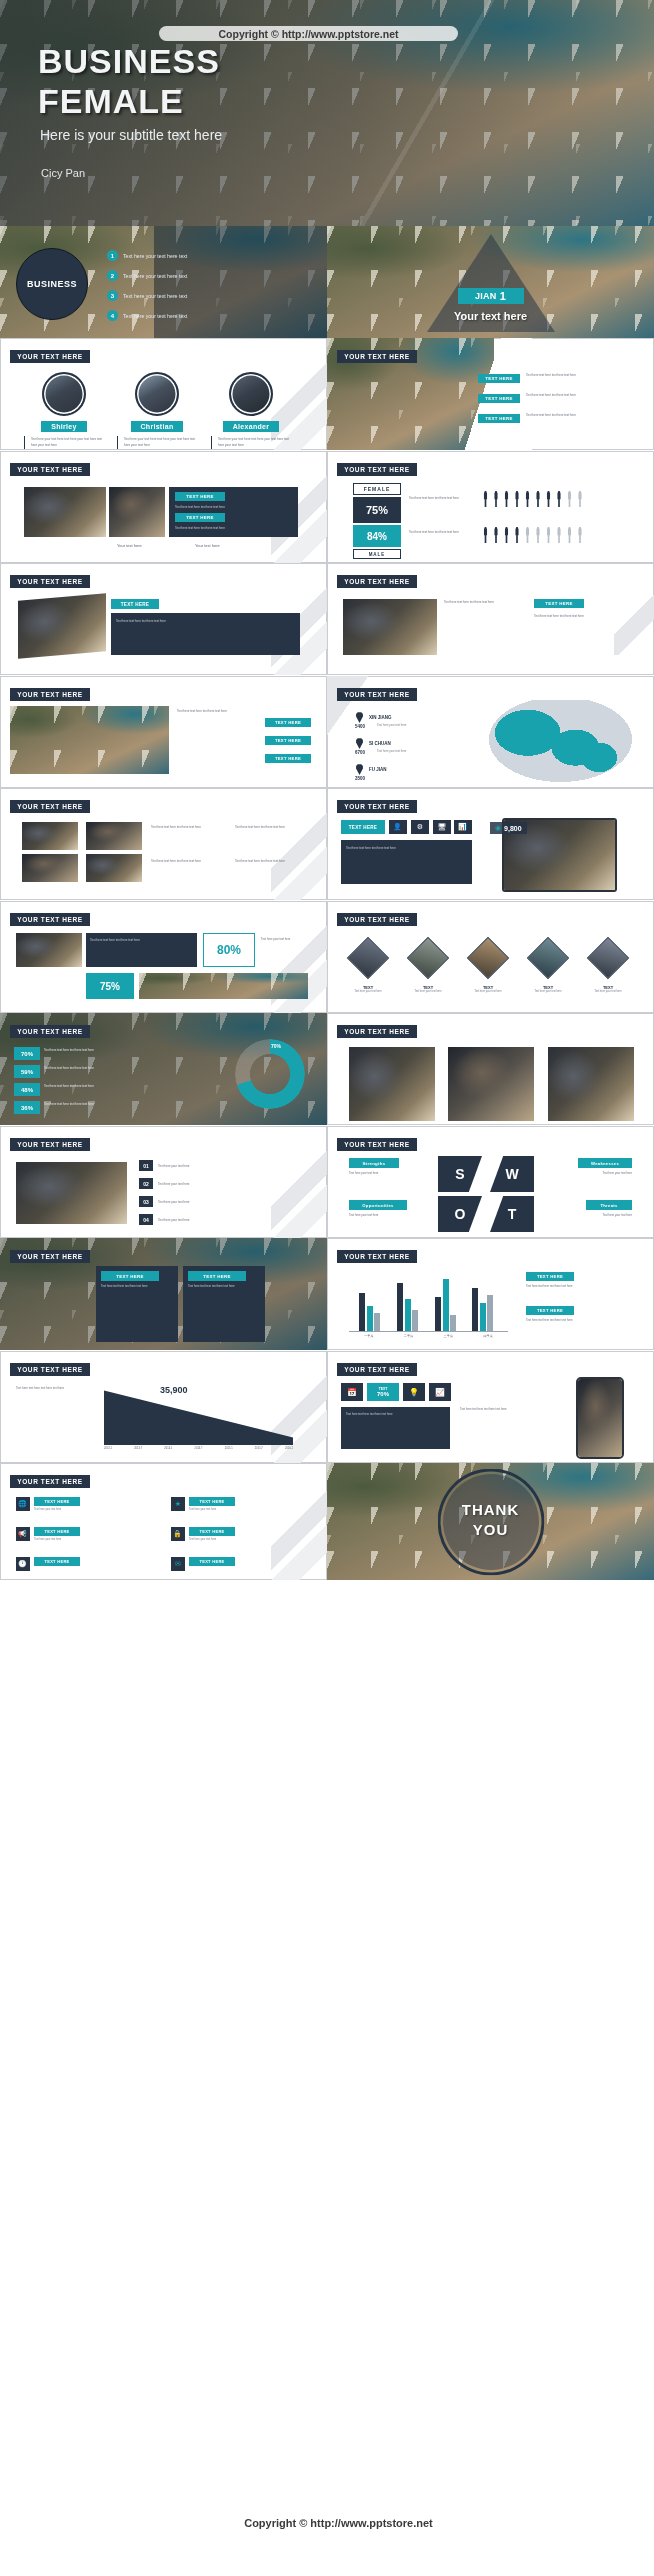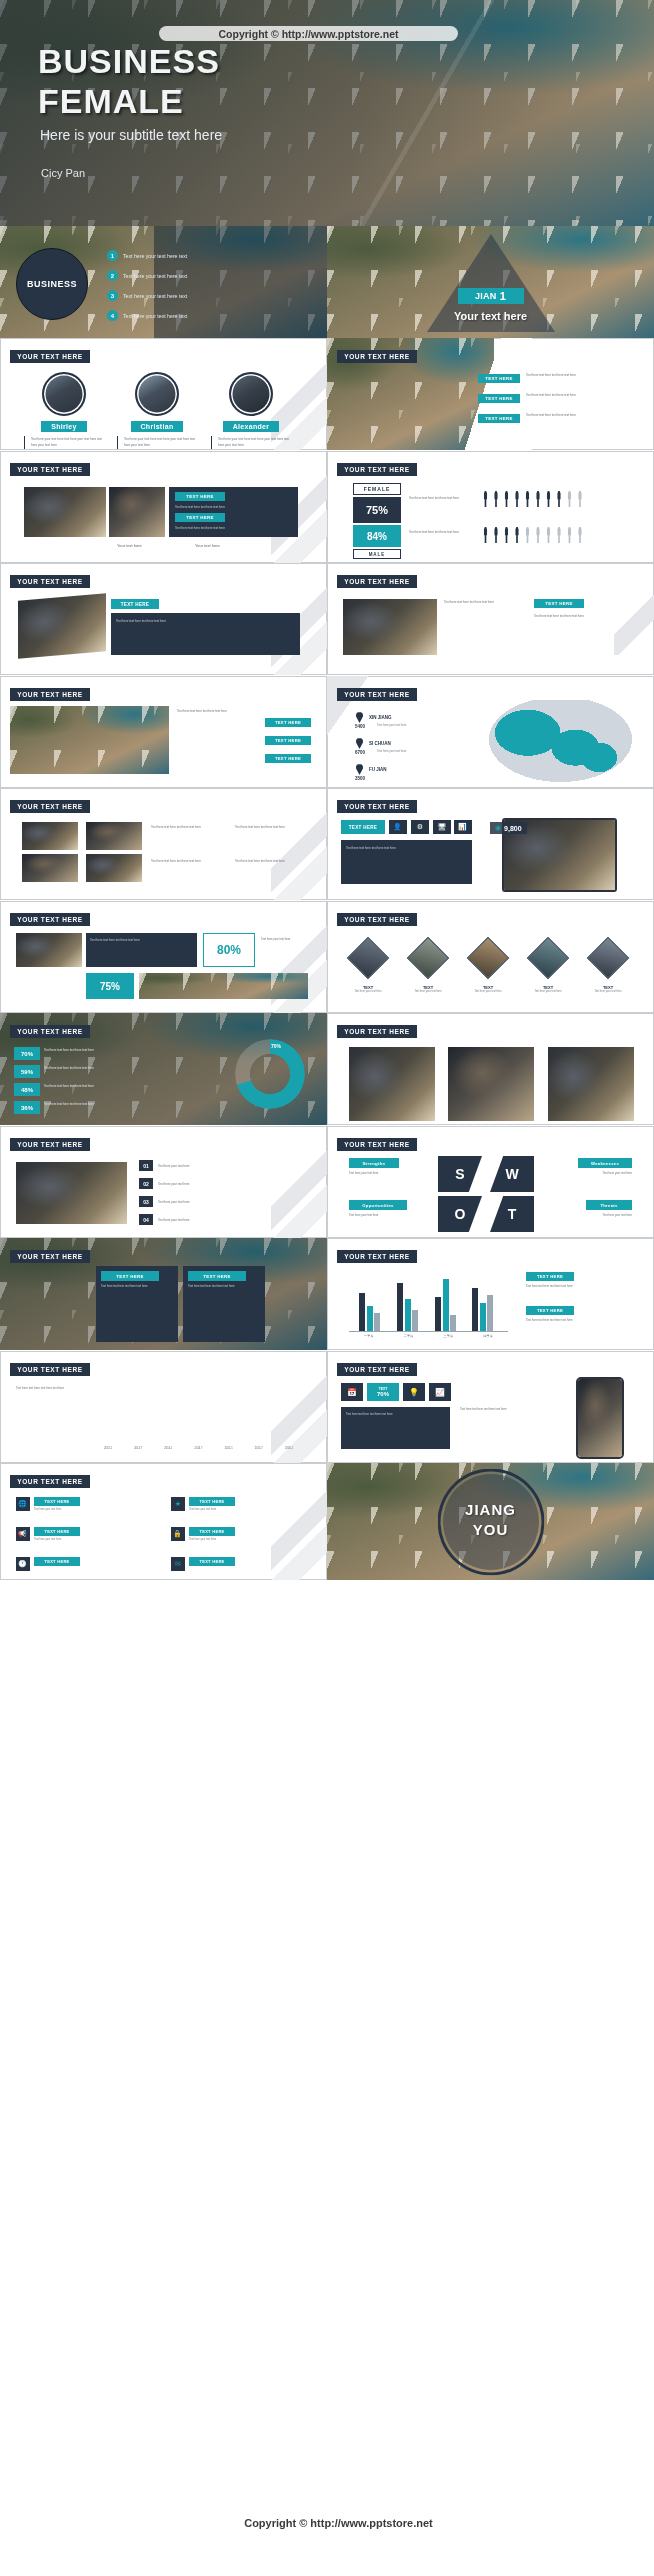--- a/index.html
+++ b/index.html
@@ -535,20 +535,24 @@
   <div style="position:absolute;left:199px;top:46px;width:106px;font-size:2.8px;line-height:2;color:#6a727e;">Text here text here text here text here</div>
   <div class="tealtag" style="position:absolute;left:199px;top:68px;width:48px;height:9px;font-size:4.2px;">TEXT HERE</div>
   <div style="position:absolute;left:199px;top:80px;width:106px;font-size:2.8px;line-height:2;color:#6a727e;">Text here text here text here text here</div>
 </div>
 
 <div class="slide" style="left:0;top:1351px;width:327px;height:112px;">
   <div class="slide-border"></div>
   <div class="arrowdeco"></div>
   <div class="hdrtag" style="left:10px;top:12px;width:80px;height:13px;font-size:6.5px;">YOUR TEXT HERE</div>
   <div style="position:absolute;left:16px;top:34px;width:78px;font-size:2.9px;line-height:2.1;color:#6a727e;">Text here text here text here text here</div>
+  <div style="position:absolute;left:104px;top:32px;width:189px;height:62px;">
+    <div style="position:absolute;inset:0;background:#263445;clip-path:polygon(0 12%,100% 88%,100% 100%,0 100%);"></div>
+    <div style="position:absolute;left:56px;top:2px;font-size:9px;font-weight:bold;color:#263445;">35,900</div>
+  </div>
   <div style="position:absolute;left:104px;top:96px;width:189px;display:flex;justify-content:space-between;font-size:2.6px;color:#5c6472;">
     <span>2013.1</span>
     <span>2013.7</span>
     <span>2014.1</span>
     <span>2014.7</span>
     <span>2015.1</span>
     <span>2015.7</span>
     <span>2016.1</span>
   </div>
 </div>
@@ -623,18 +627,18 @@
       <span class="tealtag" style="width:46px;height:9px;font-size:4px;">TEXT HERE</span>
     </span>
   </div>
 </div>
 
 <div class="slide" style="left:327px;top:1463px;width:327px;height:117px;">
   <div class="photo coast"></div>
   <div style="position:absolute;left:50%;top:50%;transform:translate(-50%,-50%);width:96px;height:96px;border-radius:50%;background:rgba(38,52,69,.45);"></div>
   <div style="position:absolute;left:50%;top:50%;transform:translate(-50%,-50%);width:107px;height:107px;border-radius:50%;border:3px solid #263445;border-top-color:transparent;border-right-color:transparent;"></div>
   <div style="position:absolute;left:50%;top:50%;transform:translate(-50%,-50%) rotate(180deg);width:107px;height:107px;border-radius:50%;border:3px solid #263445;border-top-color:transparent;border-right-color:transparent;"></div>
-  <div style="position:absolute;left:0;right:0;top:38px;text-align:center;color:#fff;font-size:15px;font-weight:bold;letter-spacing:1px;text-shadow:1px 1px 2px rgba(0,0,0,.4);">JIANG</div>
+  <div style="position:absolute;left:0;right:0;top:38px;text-align:center;color:#fff;font-size:15px;font-weight:bold;letter-spacing:1px;text-shadow:1px 1px 2px rgba(0,0,0,.4);">THANK</div>
   <div style="position:absolute;left:0;right:0;top:58px;text-align:center;color:#fff;font-size:15px;font-weight:bold;letter-spacing:1px;text-shadow:1px 1px 2px rgba(0,0,0,.4);">YOU</div>
 </div>
 
 <div class="copyright" style="left:189px;top:2515px;width:299px;height:16px;font-size:11px;">Copyright © http://www.pptstore.net</div>
 
 
 </body></html>

